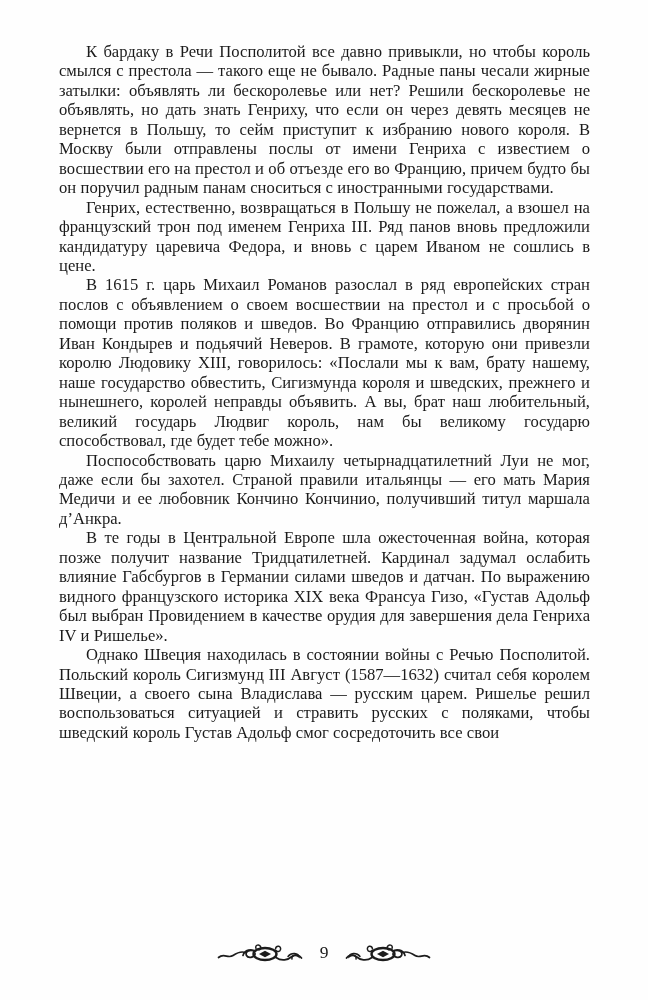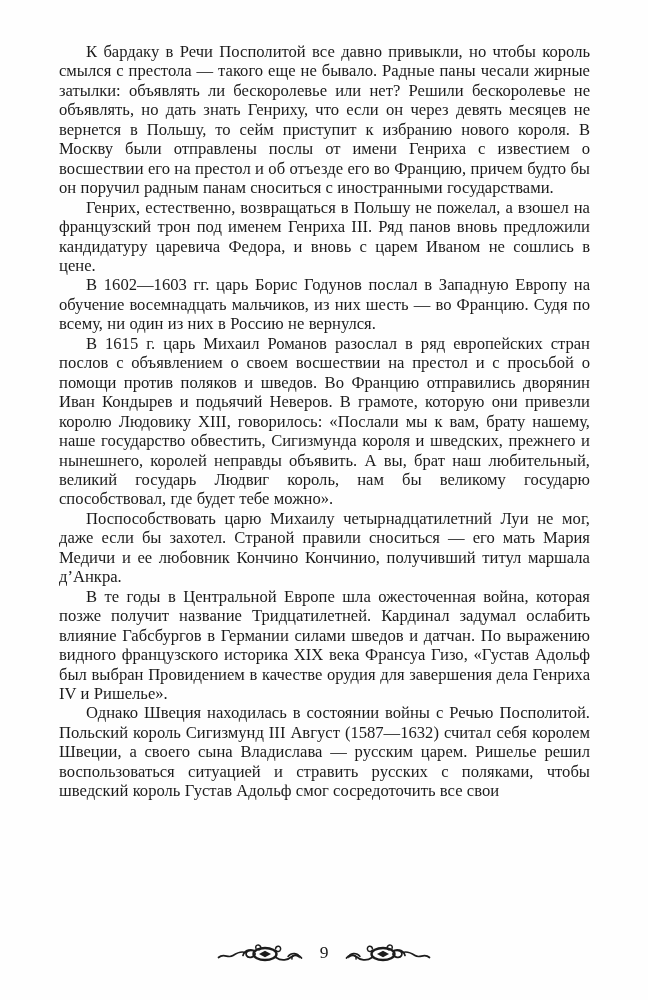--- a/index.html
+++ b/index.html
@@ -58,23 +58,22 @@
   .orn.flip { transform: scaleX(-1); }
 </style>
 </head>
 <body>
 
 <div class="page">
 
   <div class="text-block">
     <p>К бардаку в Речи Посполитой все давно привыкли, но чтобы король смылся с престола — такого еще не бывало. Радные паны чесали жирные затылки: объявлять ли бескоролевье или нет? Решили бескоролевье не объявлять, но дать знать Генриху, что если он через девять месяцев не вернется в Польшу, то сейм приступит к избранию нового короля. В Москву были отправлены послы от имени Генриха с известием о восшествии его на престол и об отъезде его во Францию, причем будто бы он поручил радным панам сноситься с иностранными государствами.</p>
     <p>Генрих, естественно, возвращаться в Польшу не пожелал, а взошел на французский трон под именем Генриха III. Ряд панов вновь предложили кандидатуру царевича Федора, и вновь с царем Иваном не сошлись в цене.</p>
-    <p>В 1602—1603 гг. царь Борис Годунов послал в Западную Европу на обучение восемнадцать мальчиков, из них шесть — во Францию. Судя по всему, ни один из них в Россию не вернулся.</p>
     <p>В 1615 г. царь Михаил Романов разослал в ряд европейских стран послов с объявлением о своем восшествии на престол и с просьбой о помощи против поляков и шведов. Во Францию отправились дворянин Иван Кондырев и подьячий Неверов. В грамоте, которую они привезли королю Людовику XIII, говорилось: «Послали мы к вам, брату нашему, наше государство обвестить, Сигизмунда короля и шведских, прежнего и нынешнего, королей неправды объявить. А вы, брат наш любительный, великий государь Людвиг король, нам бы великому государю способствовал, где будет тебе можно».</p>
-    <p>Поспособствовать царю Михаилу четырнадцатилетний Луи не мог, даже если бы захотел. Страной правили сноситься — его мать Мария Медичи и ее любовник Кончино Кончинио, получивший титул маршала д’Анкра.</p>
+    <p>Поспособствовать царю Михаилу четырнадцатилетний Луи не мог, даже если бы захотел. Страной правили итальянцы — его мать Мария Медичи и ее любовник Кончино Кончинио, получивший титул маршала д’Анкра.</p>
     <p>В те годы в Центральной Европе шла ожесточенная война, которая позже получит название Тридцатилетней. Кардинал задумал ослабить влияние Габсбургов в Германии силами шведов и датчан. По выражению видного французского историка XIX века Франсуа Гизо, «Густав Адольф был выбран Провидением в качестве орудия для завершения дела Генриха IV и Ришелье».</p>
     <p>Однако Швеция находилась в состоянии войны с Речью Посполитой. Польский король Сигизмунд III Август (1587—1632) считал себя королем Швеции, а своего сына Владислава — русским царем. Ришелье решил воспользоваться ситуацией и стравить русских с поляками, чтобы шведский король Густав Адольф смог сосредоточить все свои</p>
   </div>
 
   <div class="footer">
     <span class="orn">
       <svg width="88" height="22" viewBox="0 0 88 22" aria-hidden="true">
         <g fill="none" stroke="#1c1c1c" stroke-linecap="round">
           <path d="M1.5,14.5 C7,9.5 11,16 16,12.5 C20,9.8 24,8 28.5,9.5" stroke-width="1.7"></path>
           <path d="M26,12.5 c1.5,-5.5 9,-7.5 12.5,-3.5 c-5,-3.5 -11,-0.5 -9,3.5 c1.6,3.2 7.5,2.2 8.6,-1.6" stroke-width="1.7"></path>

